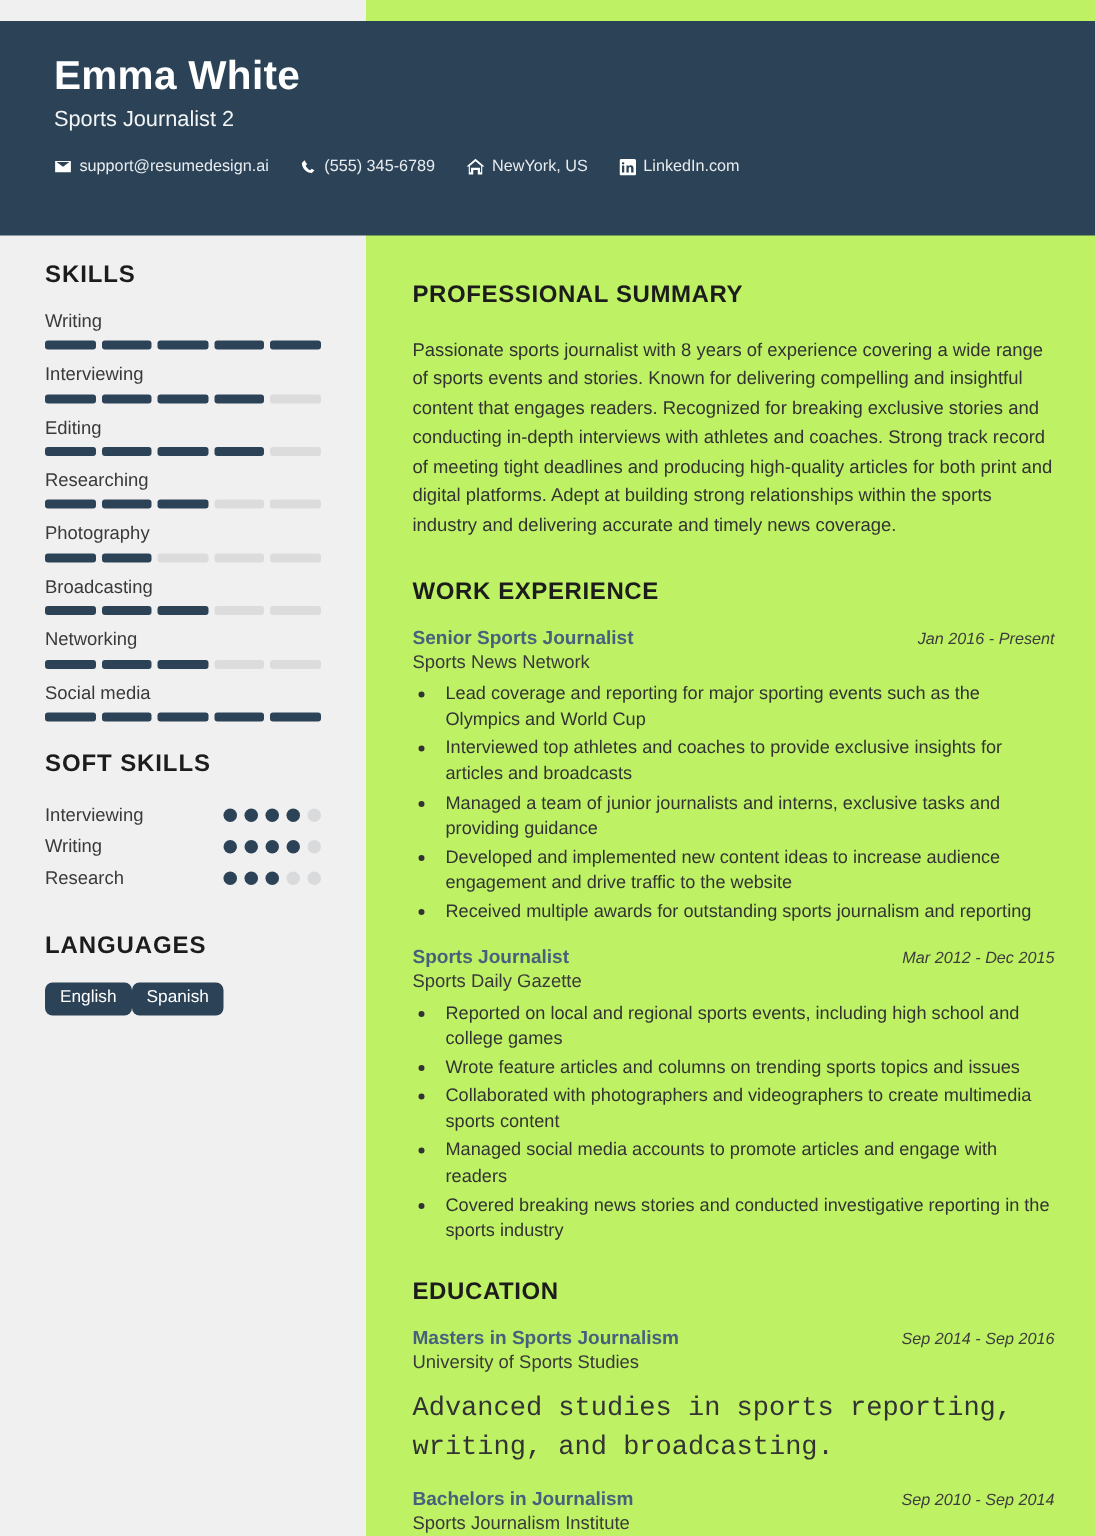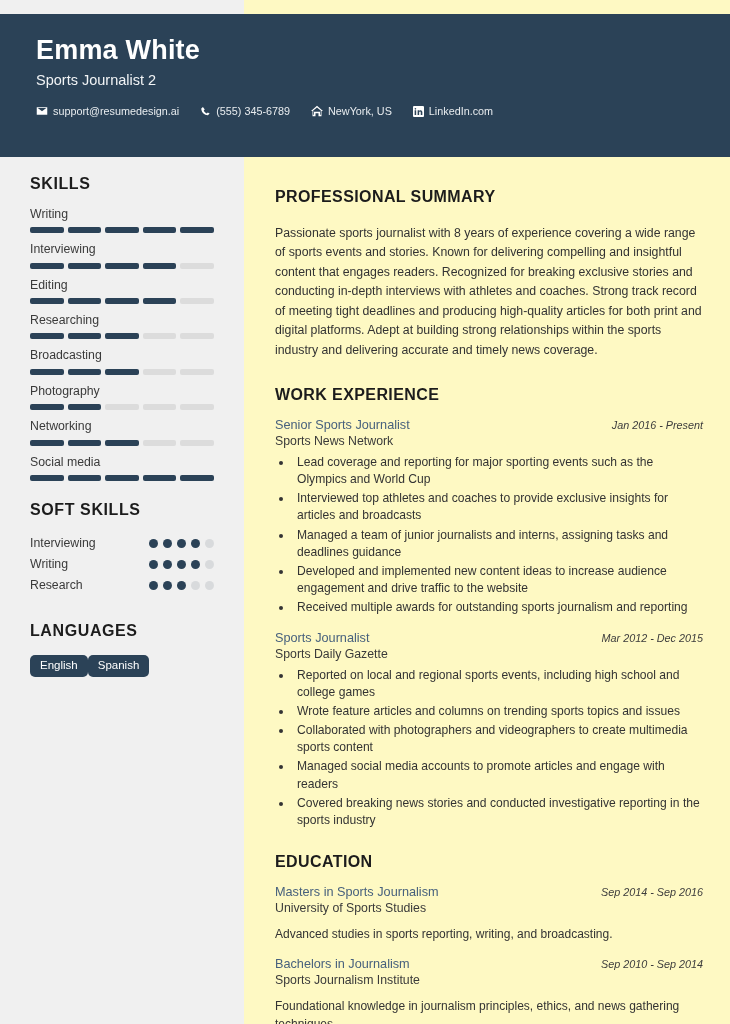--- a/index.html
+++ b/index.html
@@ -3,21 +3,21 @@
 <meta charset="utf-8">
 <style>
   * { box-sizing: border-box; margin: 0; padding: 0; }
   html, body { width: 730px; height: 1024px; }
   body {
     font-family: "Liberation Sans", sans-serif;
     background: #ffffff;
     color: #333333;
     overflow: hidden;
   }
-  .page { position: relative; width: 730px; height: 1024px; background: #fef9c3; }
+  .page { position: relative; width: 730px; height: 1024px; background: #bef264; }
 
   
   .sidebar-bg {
     position: absolute; left: 0; top: 0; width: 244px; height: 1024px;
     background: #f0f0f0;
   }
 
   
   .header {
     position: absolute; left: 0; top: 14px; width: 730px; height: 143px;
@@ -86,30 +86,30 @@
     position: absolute; left: 275px; top: 157px; width: 428px;
     padding-top: 31px;
   }
   .main-sec { margin-bottom: 0; }
   .summary {
     font-size: 12.3px; line-height: 1.58; color: #333333;
     margin-top: 18px; text-align: left;
   }
   .exp-block { margin-top: 14px; }
   .exp-head { display: flex; justify-content: space-between; align-items: baseline; gap: 10px; }
-  .exp-role { font-size: 12.7px; font-weight: normal; color: #47617d; }
+  .exp-role { font-size: 12.7px; font-weight: bold; color: #47617d; }
   .exp-date { font-size: 10.8px; font-style: italic; color: #3c3c3c; white-space: nowrap; }
   .exp-org { font-size: 12.3px; color: #3a3a3a; margin-top: 2px; }
   .exp-bullets { margin: 6px 0 0 18px; }
   .exp-bullets li {
     font-size: 12.1px; line-height: 1.42; color: #333333;
     margin-bottom: 2px; padding-left: 4px;
   }
   .edu-block { margin-top: 14px; }
-  .edu-desc { font-size: 12px; color: #333333; margin-top: 11px; line-height: 1.45; }
+  .edu-desc { font-size: 18px; color: #333333; margin-top: 11px; line-height: 1.45; font-family: Liberation Mono, monospace; }
   .sec-gap-lg { height: 26px; }
   .sec-gap-md { height: 22px; }
 </style>
 </head>
 <body>
 
 <div class="page">
 
   <div class="sidebar-bg"></div>
 
@@ -195,35 +195,35 @@
           <div class="skill-name">Researching</div>
           <div class="bar">
             <span class="seg on"></span>
             <span class="seg on"></span>
             <span class="seg on"></span>
             <span class="seg"></span>
             <span class="seg"></span>
           </div>
         </div>
         <div class="skill-row">
+          <div class="skill-name">Photography</div>
+          <div class="bar">
+            <span class="seg on"></span>
+            <span class="seg on"></span>
+            <span class="seg"></span>
+            <span class="seg"></span>
+            <span class="seg"></span>
+          </div>
+        </div>
+        <div class="skill-row">
           <div class="skill-name">Broadcasting</div>
           <div class="bar">
             <span class="seg on"></span>
             <span class="seg on"></span>
             <span class="seg on"></span>
-            <span class="seg"></span>
-            <span class="seg"></span>
-          </div>
-        </div>
-        <div class="skill-row">
-          <div class="skill-name">Photography</div>
-          <div class="bar">
-            <span class="seg on"></span>
-            <span class="seg on"></span>
-            <span class="seg"></span>
             <span class="seg"></span>
             <span class="seg"></span>
           </div>
         </div>
         <div class="skill-row">
           <div class="skill-name">Networking</div>
           <div class="bar">
             <span class="seg on"></span>
             <span class="seg on"></span>
             <span class="seg on"></span>
@@ -303,21 +303,21 @@
       <div id="experience-list">
           <div class="exp-block">
             <div class="exp-head">
               <div class="exp-role">Senior Sports Journalist</div>
               <div class="exp-date">Jan 2016 - Present</div>
             </div>
             <div class="exp-org">Sports News Network</div>
             <ul class="exp-bullets">
               <li>Lead coverage and reporting for major sporting events such as the Olympics and World Cup</li>
               <li>Interviewed top athletes and coaches to provide exclusive insights for articles and broadcasts</li>
-              <li>Managed a team of junior journalists and interns, assigning tasks and deadlines guidance</li>
+              <li>Managed a team of junior journalists and interns, exclusive tasks and providing guidance</li>
               <li>Developed and implemented new content ideas to increase audience engagement and drive traffic to the website</li>
               <li>Received multiple awards for outstanding sports journalism and reporting</li>
             </ul>
           </div>
           <div class="exp-block">
             <div class="exp-head">
               <div class="exp-role">Sports Journalist</div>
               <div class="exp-date">Mar 2012 - Dec 2015</div>
             </div>
             <div class="exp-org">Sports Daily Gazette</div>

